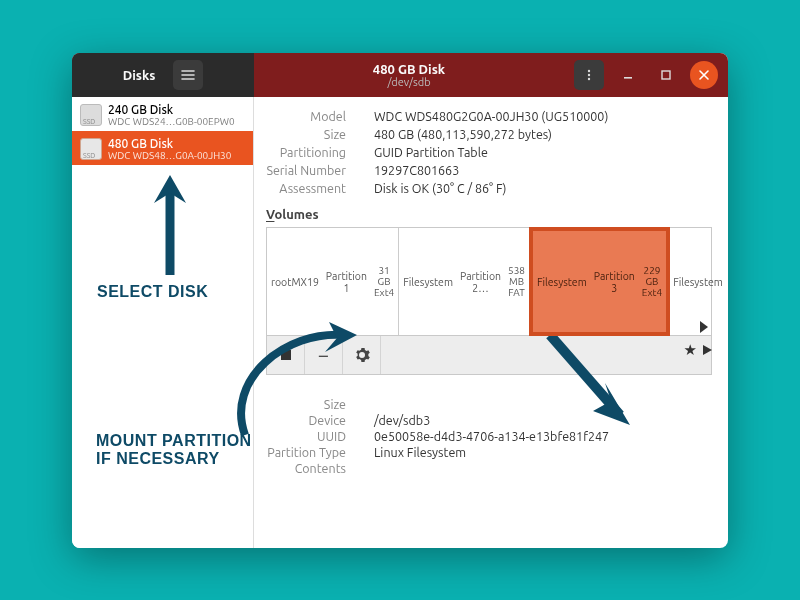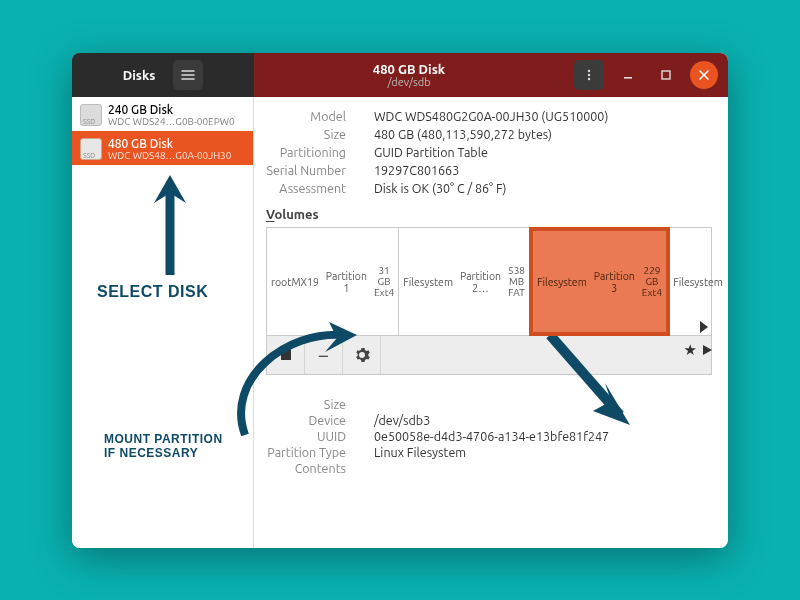--- a/index.html
+++ b/index.html
@@ -309,21 +309,21 @@
           </div>
         <div class="kv">
             <span class="k">Contents</span>
         </div>
       </div>
     </div>
   </div>
 </div>
 
 <div class="ann" style="left:97px; top:283px;">SELECT DISK</div>
-<div class="ann" style="left:104px; top:432px; white-space:pre; font-size:12px;">MOUNT PARTITION
+<div class="ann" style="left:96px; top:432px; white-space:pre; font-size:16px;">MOUNT PARTITION
 IF NECESSARY</div>
 
 <svg class="arrow" style="left:140px; top:175px;" width="60" height="110">
   <path d="M30 100 L30 15" stroke="#0e4a66" stroke-width="9" fill="none"></path>
   <path d="M30 0 L14 28 L30 18 L46 28 Z" fill="#0e4a66"></path>
 </svg>
 
 <svg class="arrow" style="left:225px; top:320px;" width="140" height="120">
   <path d="M20 115 C 0 60, 60 10, 120 15" stroke="#0e4a66" stroke-width="8" fill="none"></path>
   <path d="M132 15 L104 2 L112 18 L100 32 Z" fill="#0e4a66"></path>

